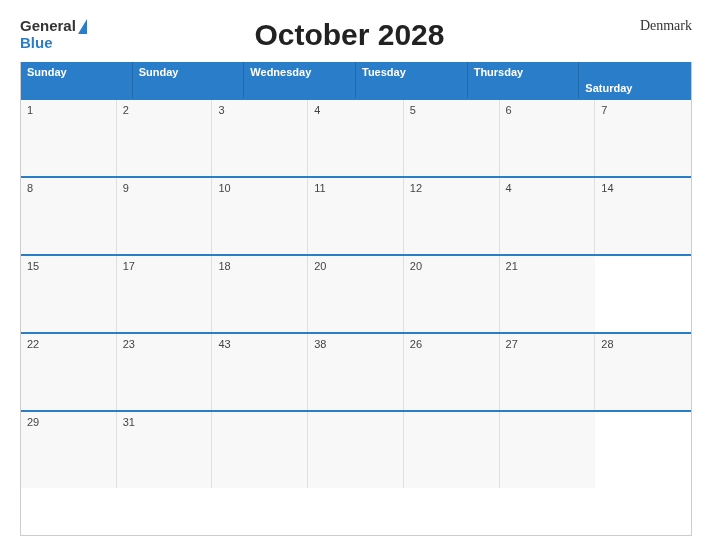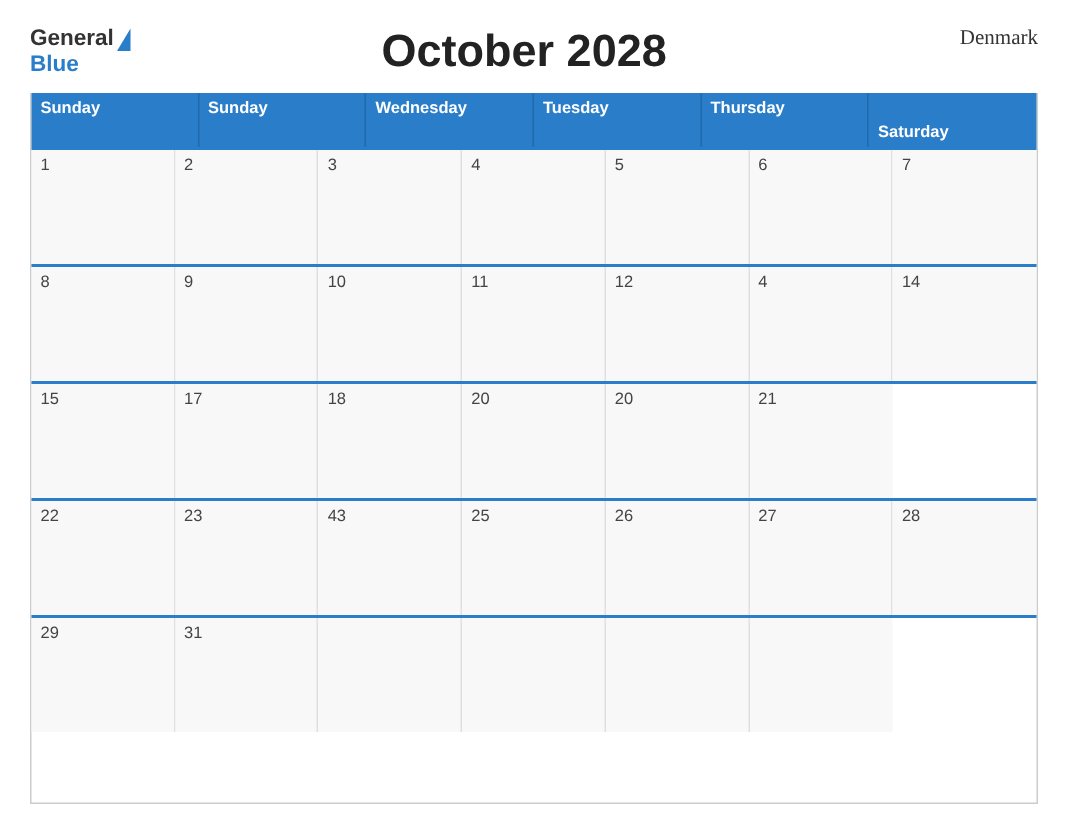--- a/index.html
+++ b/index.html
@@ -209,21 +209,21 @@
           <div class="cal-cell">
             <span class="cal-day-num">22</span>
           </div>
           <div class="cal-cell">
             <span class="cal-day-num">23</span>
           </div>
           <div class="cal-cell">
             <span class="cal-day-num">43</span>
           </div>
           <div class="cal-cell">
-            <span class="cal-day-num">25</span>
+            <span class="cal-day-num">38</span>
           </div>
           <div class="cal-cell">
             <span class="cal-day-num">26</span>
           </div>
           <div class="cal-cell">
             <span class="cal-day-num">27</span>
           </div>
           <div class="cal-cell">
             <span class="cal-day-num">28</span>
           </div>

